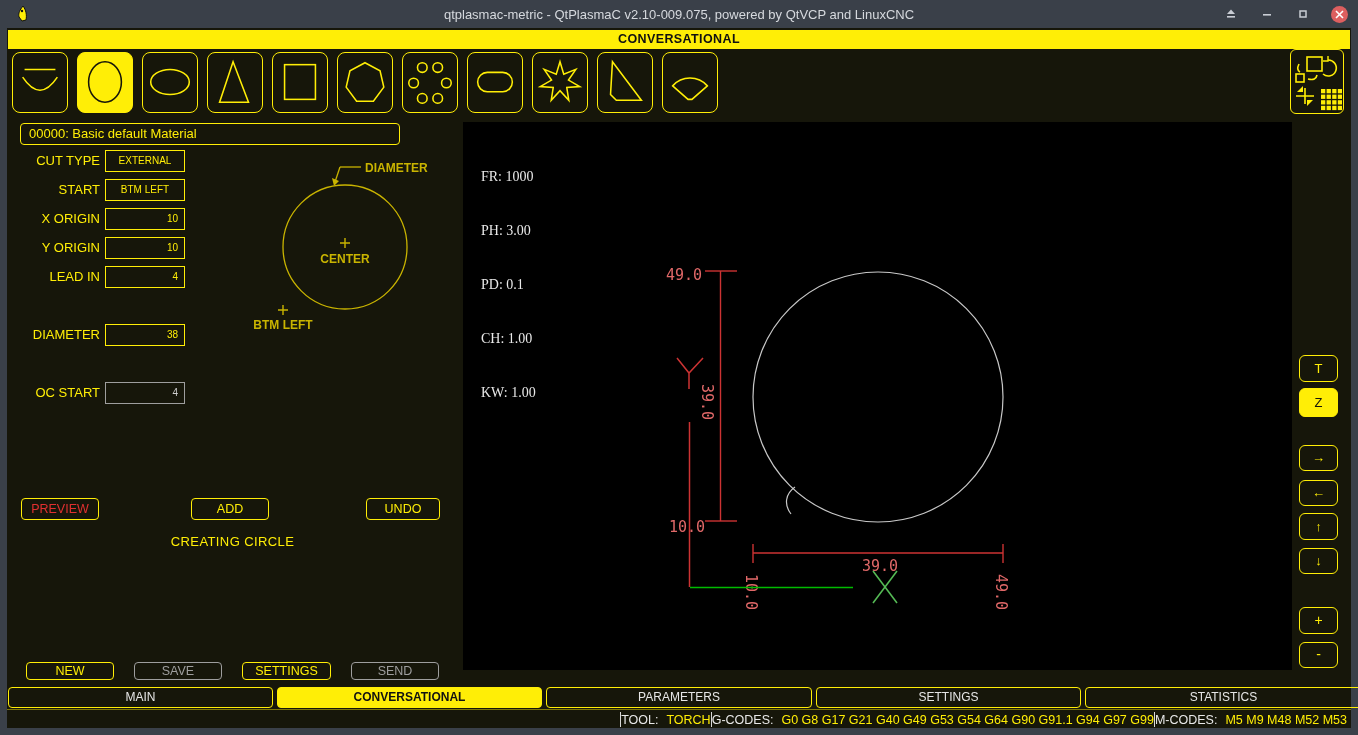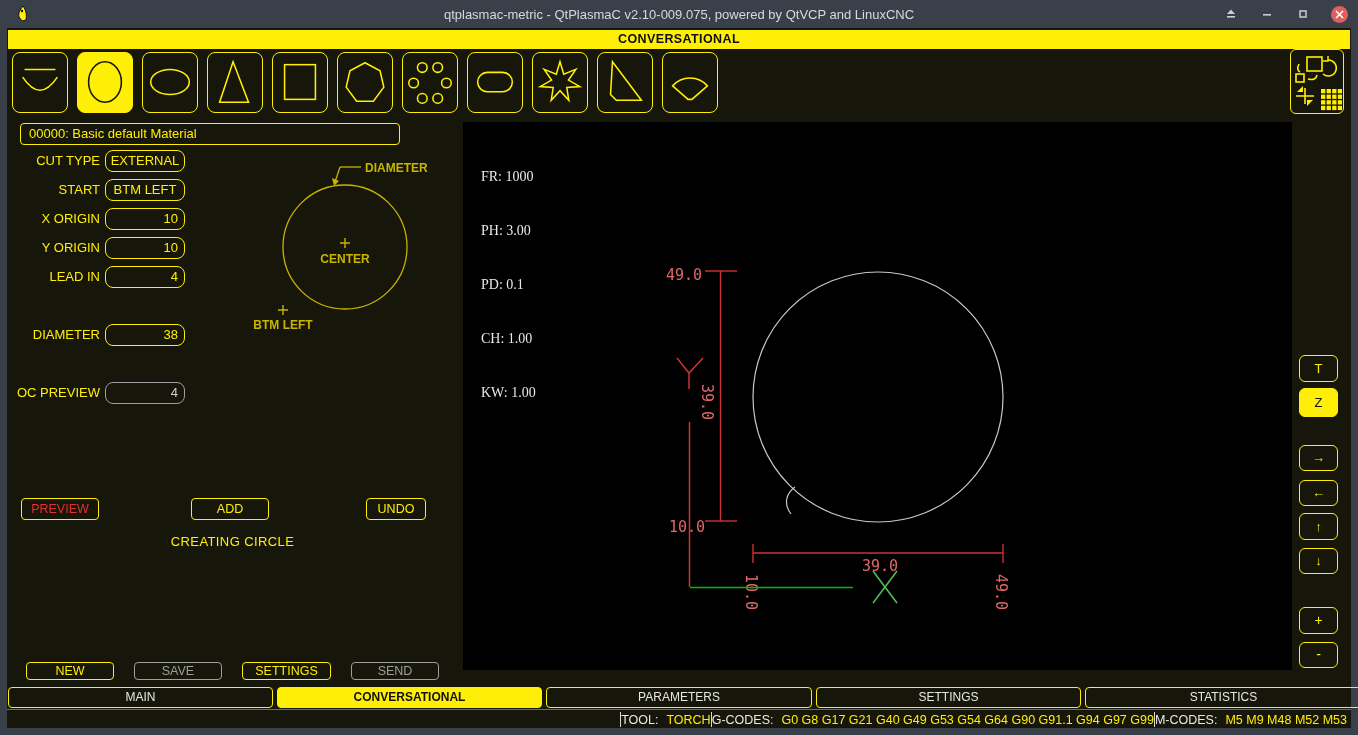--- a/index.html
+++ b/index.html
@@ -27,22 +27,22 @@
     background:transparent;color:var(--accent);display:flex;align-items:center;justify-content:center;cursor:pointer}
   .shape-btn.selected{background:var(--accent);color:#15150a}
   .shape-btn svg{stroke:currentColor;fill:none;stroke-width:1.6}
   .xform-btn{position:absolute;left:1283px;top:21px;width:54px;height:65px;border:1px solid var(--accent);
     border-radius:6px;display:flex;align-items:center;justify-content:center;color:var(--accent);cursor:pointer}
   .combo{position:absolute;left:13px;top:95px;width:380px;height:22px;border:1px solid var(--accent);border-radius:4px;
     color:var(--accent);font-size:13px;line-height:20px;padding-left:8px;cursor:pointer}
   .row{position:absolute;left:0;height:22px;width:450px}
   .row .lbl{position:absolute;left:0;top:0;width:93px;height:22px;text-align:right;color:var(--accent);
     font-size:13px;line-height:22px;white-space:nowrap}
-  .field{position:absolute;left:98px;top:0;width:80px;height:22px;border:1px solid var(--accent);border-radius:8px;
-    color:var(--accent);font-size:13px;line-height:20px;text-align:right;padding-right:6px}
+  .field{position:absolute;left:98px;top:0;width:80px;height:22px;border:1px solid var(--accent);border-radius:0;
+    color:var(--accent);font-size:10px;line-height:20px;text-align:right;padding-right:6px}
   .field.btnlike{text-align:center;padding-right:0;cursor:pointer}
   .field.disabled{border-color:var(--disabled);color:#cfcfcf}
   .field.btnlike.disabled{color:var(--disabled)}
   .pbtn{position:absolute;height:22px;border:1px solid var(--accent);border-radius:4px;color:var(--accent);
     font-size:12.5px;text-align:center;line-height:20px;cursor:pointer}
   .pbtn.red{color:#e23030}
   .pbtn.disabled{border-color:var(--disabled);color:var(--disabled);cursor:default}
   .creating{position:absolute;left:14px;top:506px;width:423px;text-align:center;color:var(--accent);font-size:13px;letter-spacing:.4px}
   .canvas{position:absolute;left:456px;top:94px;width:829px;height:548px;background:#000}
   .params{position:absolute;left:18px;top:10px;color:#e8e8e8;font-family:Liberation Serif, serif;
@@ -212,39 +212,39 @@
       </div>
     <div class="row" style="top:238px">
         <span class="lbl">LEAD IN</span>
       <div class="field">4</div>
       </div>
     <div class="row" style="top:296px">
         <span class="lbl">DIAMETER</span>
       <div class="field">38</div>
       </div>
     <div class="row" style="top:354px">
-        <span class="lbl">OC PREVIEW</span>
+        <span class="lbl">OC START</span>
       <div class="field disabled">4</div>
       </div>
 
     <svg class="diagram" width="280" height="250" viewBox="0 0 280 250">
       <circle cx="163" cy="124" r="62" fill="none" stroke="#c9b400" stroke-width="1.3"></circle>
       <line x1="158" y1="44" x2="179" y2="44" stroke="#c9b400" stroke-width="1.3"></line>
       <line x1="158" y1="44" x2="153" y2="59" stroke="#c9b400" stroke-width="1.3"></line>
       <polygon points="152,63 150,55 157,58" fill="#c9b400"></polygon>
       <text x="183" y="49" fill="#c9b400" font-size="12" font-weight="bold" font-family="Liberation Sans, sans-serif">DIAMETER</text>
       <path d="M163 115 v10 M158 120 h10" stroke="#c9b400" stroke-width="1.4"></path>
       <text x="163" y="140" text-anchor="middle" fill="#c9b400" font-size="12" font-weight="bold" font-family="Liberation Sans, sans-serif">CENTER</text>
       <path d="M101 182 v10 M96 187 h10" stroke="#c9b400" stroke-width="1.4"></path>
       <text x="101" y="206" text-anchor="middle" fill="#c9b400" font-size="12" font-weight="bold" font-family="Liberation Sans, sans-serif">BTM LEFT</text>
     </svg>
 
     <div class="pbtn red" style="left:14px;top:470px;width:78px">PREVIEW</div>
     <div class="pbtn" style="left:184px;top:470px;width:78px">ADD</div>
-    <div class="pbtn" style="left:359px;top:470px;width:60px">UNDO</div>
+    <div class="pbtn" style="left:359px;top:470px;width:74px">UNDO</div>
     <div class="creating">CREATING CIRCLE</div>
 
     <div class="pbtn" style="left:19px;top:634px;width:88px;height:18px;line-height:16px">NEW</div>
     <div class="pbtn disabled" style="left:127px;top:634px;width:88px;height:18px;line-height:16px">SAVE</div>
     <div class="pbtn" style="left:235px;top:634px;width:89px;height:18px;line-height:16px">SETTINGS</div>
     <div class="pbtn disabled" style="left:344px;top:634px;width:88px;height:18px;line-height:16px">SEND</div>
 
     <div class="canvas">
       <div class="params">
         <div>FR: 1000</div>

